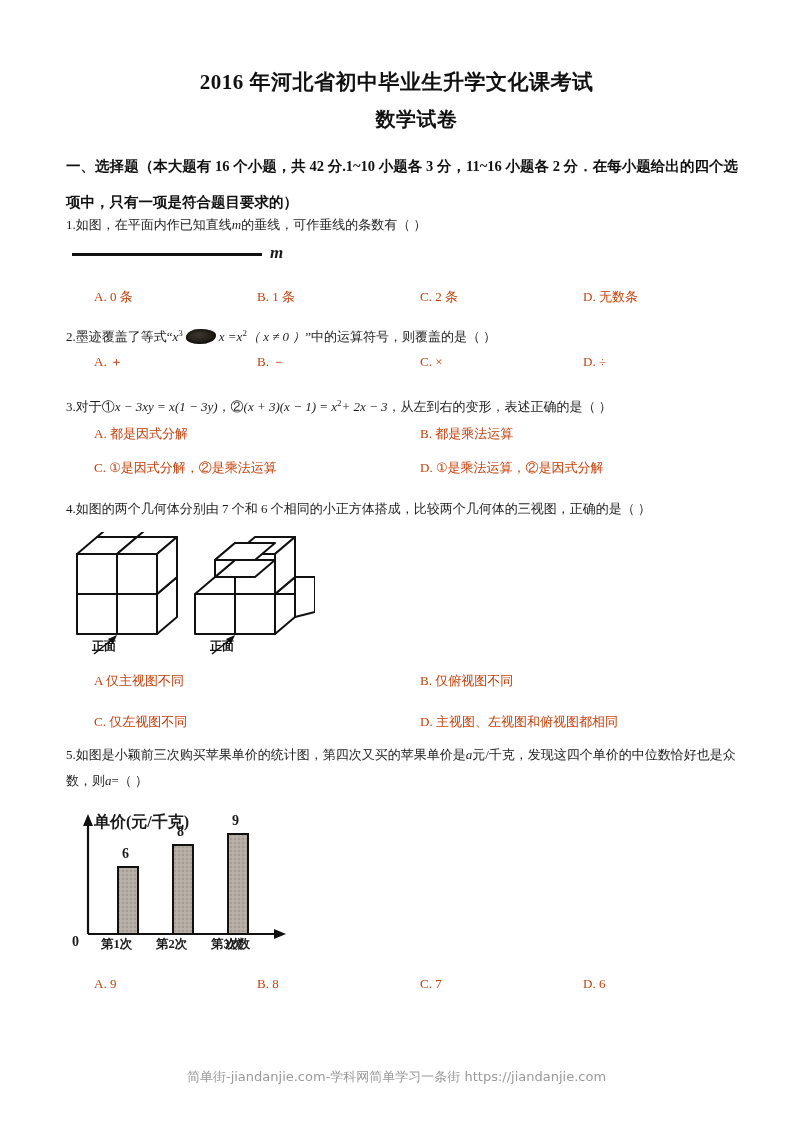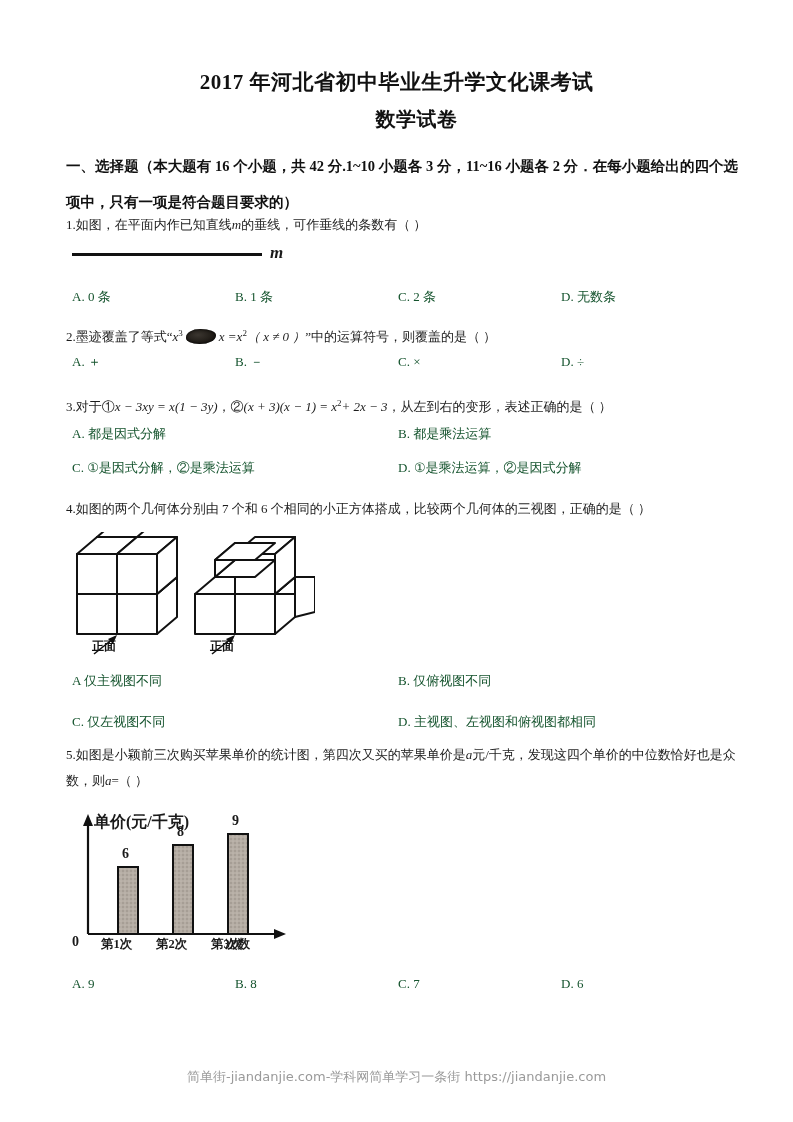--- a/index.html
+++ b/index.html
@@ -59,21 +59,22 @@
   .qtext {
     position: absolute;
     font-size: 13px;
     line-height: 26px;
     color: #1d1d1d;
   }
   .opt-row {
     position: absolute;
     font-size: 13px;
     line-height: 20px;
-    color: #14532d;
+    color: #c2410c;
+    margin-left: 22px;
   }
   .opt {
     position: absolute;
     white-space: nowrap;
   }
   .mi { font-style: italic; font-family: "Liberation Serif", serif; }
   .supn { font-size: 9px; vertical-align: super; }
 
   
   .q1fig { position: absolute; left: 72px; top: 243px; width: 240px; height: 28px; }
@@ -121,21 +122,21 @@
     font-size: 13px;
     color: #9a9a9a;
     font-family: "DejaVu Sans", "Liberation Sans", sans-serif;
   }
 </style>
 </head>
 <body>
 
 <div class="page">
 
-  <div class="doc-title">2017 年河北省初中毕业生升学文化课考试</div>
+  <div class="doc-title">2016 年河北省初中毕业生升学文化课考试</div>
   <div class="doc-subtitle">数学试卷</div>
   <div class="section-head">一、选择题（本大题有 16 个小题，共 42 分.1~10 小题各 3 分，11~16 小题各 2 分．在每小题给出的四个选项中，只有一项是符合题目要求的）</div>
 
   <div class="qtext" style="left:66px; top:212px; width:672px;">
     <span>1.如图，在平面内作已知直线</span><span class="mi">m</span><span>的垂线，可作垂线的条数有（      ）</span>
   </div>
 
   <div class="q1fig">
     <div class="q1line"></div>
     <div class="q1m">m</div>

